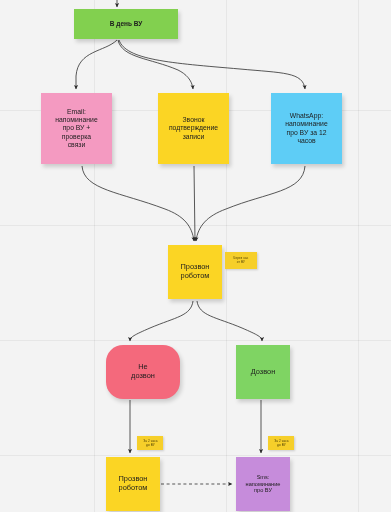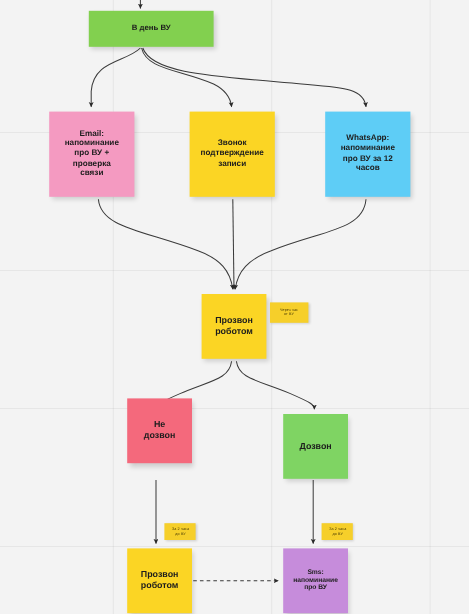--- a/index.html
+++ b/index.html
@@ -37,21 +37,20 @@
     box-sizing: border-box;
     display: flex;
     align-items: center;
     justify-content: center;
     text-align: center;
     color: #1d1d1d;
     line-height: 1.18;
     padding: 3px;
     box-shadow: 2px 3px 4px rgba(0,0,0,0.16);
     z-index: 2;
-    font-weight: bold;
   }
   .node-text {
     display: block;
     white-space: pre-line;
   }
   .sticky {
     position: absolute;
     box-sizing: border-box;
     display: flex;
     align-items: center;
@@ -70,21 +69,21 @@
     white-space: pre-line;
     transform: scale(0.96);
   }
 
   
   #node-day       { left: 74px;  top: 9px;   width: 104px; height: 30px; font-size: 6.5px; font-weight: 700; background: #82d04f; }
   #node-email     { left: 41px;  top: 93px;  width: 71px;  height: 71px; font-size: 6.8px; background: #f49ac1; }
   #node-call      { left: 158px; top: 93px;  width: 71px;  height: 71px; font-size: 6.8px; background: #fbd524; }
   #node-whatsapp  { left: 271px; top: 93px;  width: 71px;  height: 71px; font-size: 6.8px; background: #5ecdf6; }
   #node-robot1    { left: 168px; top: 245px; width: 54px;  height: 54px; font-size: 7.4px; background: #fbd524; }
-  #node-nocall    { left: 106px; top: 332px; width: 54px;  height: 54px; font-size: 7.4px; background: #f4697c; }
+  #node-nocall    { left: 106px; top: 345px; width: 74px;  height: 54px; font-size: 7.4px; background: #f4697c; border-radius: 17px; }
   #node-gotcall   { left: 236px; top: 345px; width: 54px;  height: 54px; font-size: 7.4px; background: #7fd463; }
   #node-robot2    { left: 106px; top: 457px; width: 54px;  height: 54px; font-size: 7.4px; background: #fbd524; }
   #node-sms       { left: 236px; top: 457px; width: 54px;  height: 54px; font-size: 5.6px; background: #c68cdb; }
 
   #sticky-robot1  { left: 225px; top: 252px; width: 32px;  height: 17px; }
   #sticky-nocall  { left: 137px; top: 436px; width: 26px;  height: 14px; }
   #sticky-gotcall { left: 268px; top: 436px; width: 26px;  height: 14px; }
 </style>
 </head>
 <body>

